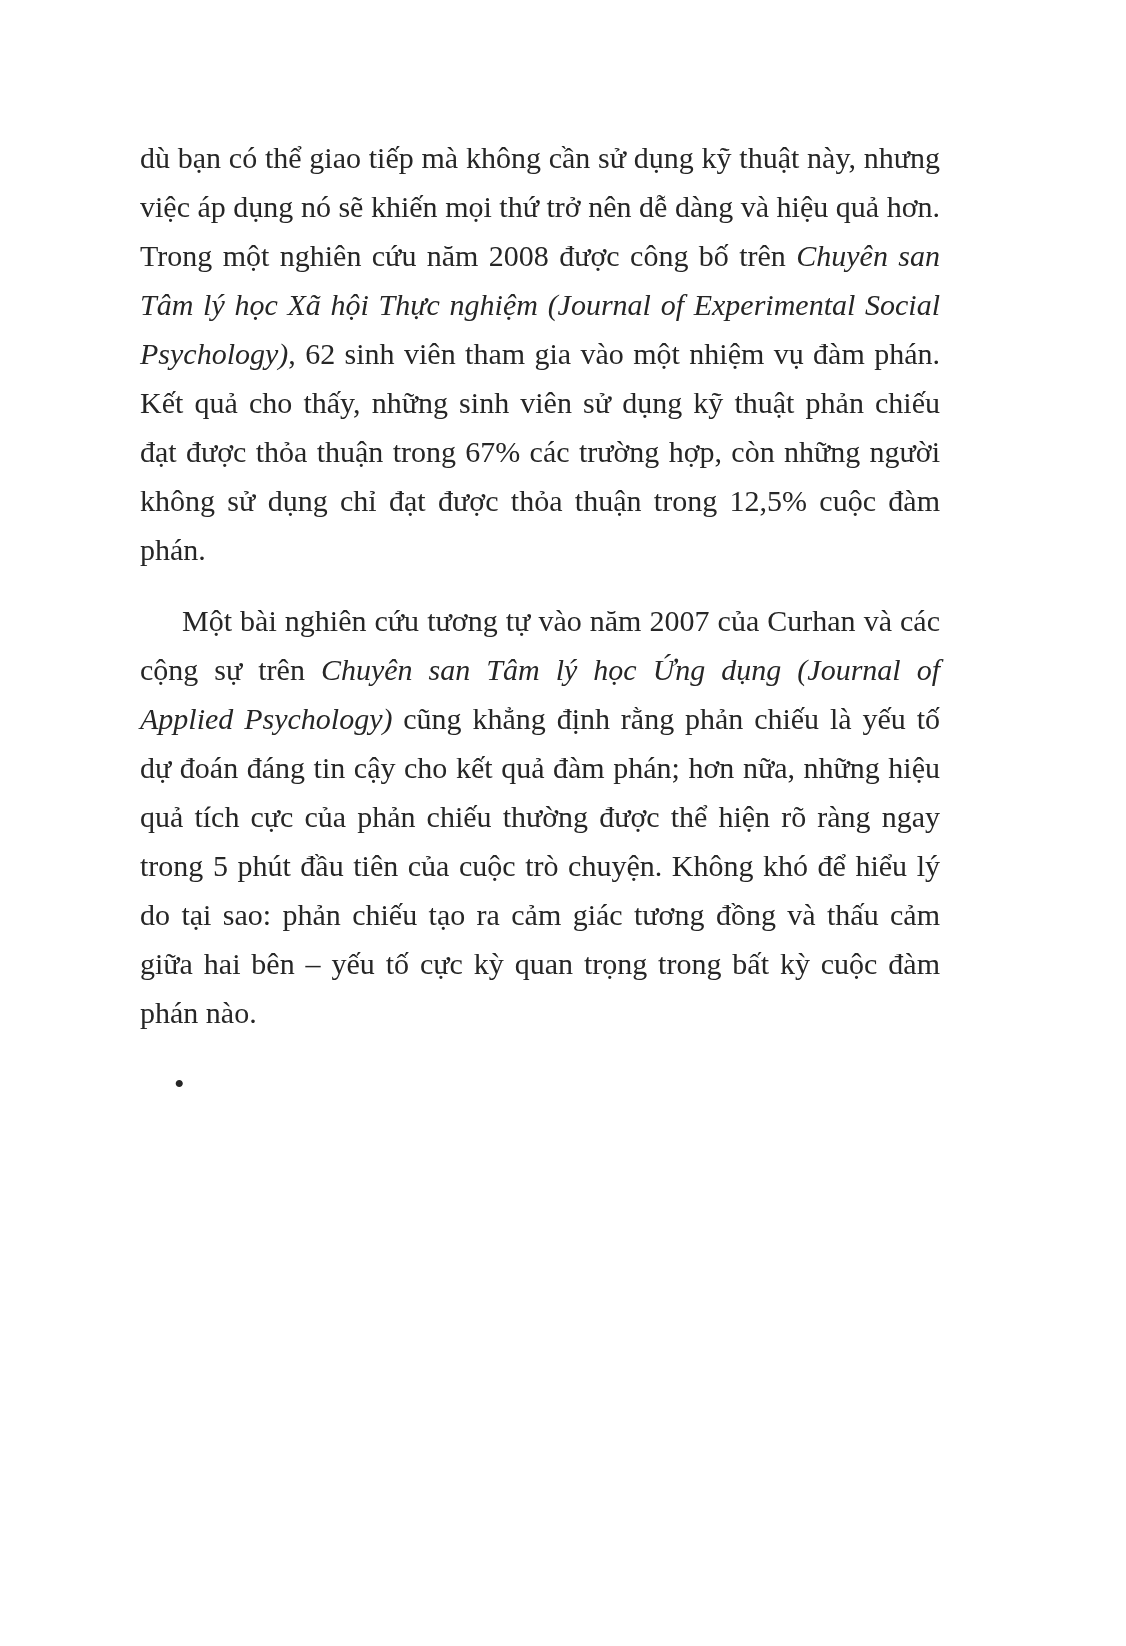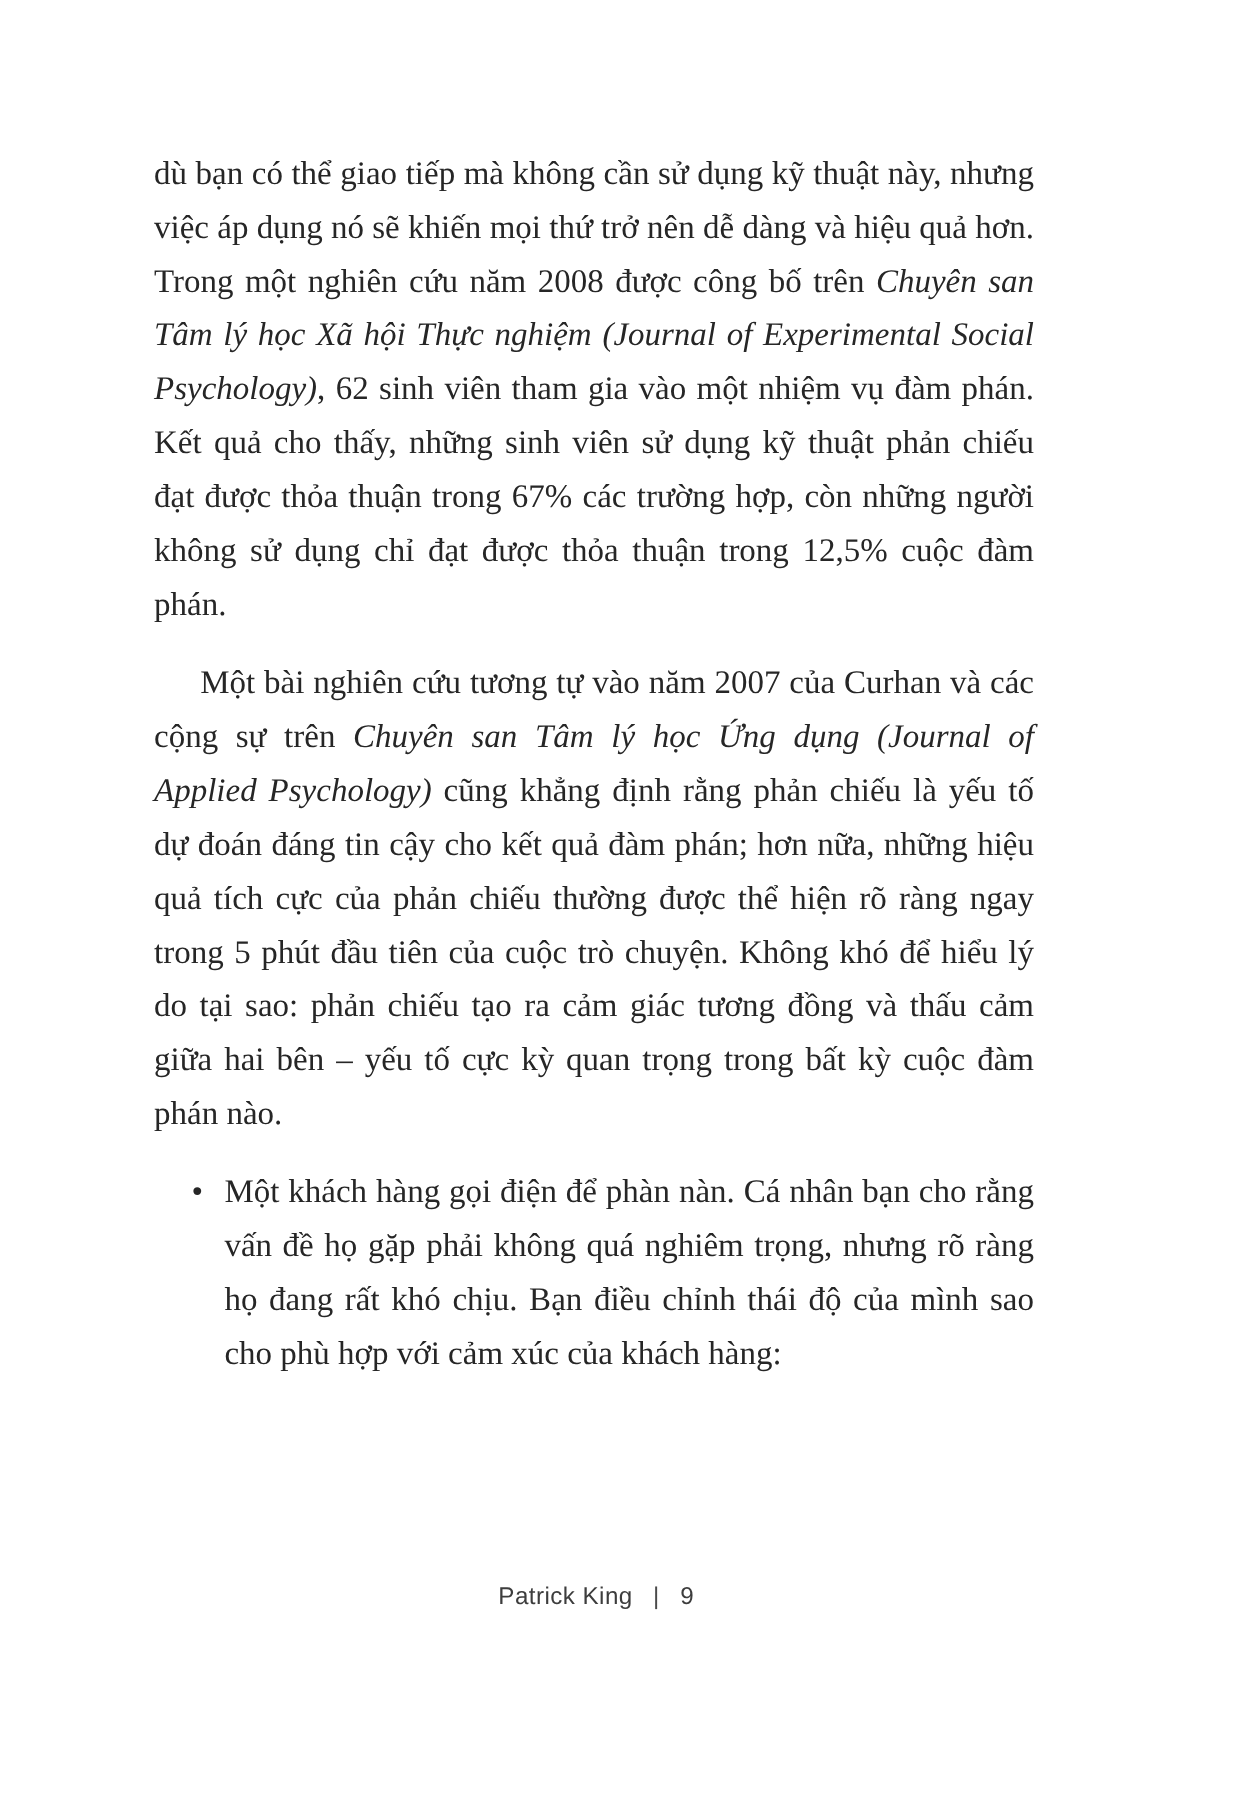--- a/index.html
+++ b/index.html
@@ -68,24 +68,18 @@
 
   <div class="text-block">
 
     <p class="para"><span>dù bạn có thể giao tiếp mà không cần sử dụng kỹ thuật này, nhưng việc áp dụng nó sẽ khiến mọi thứ trở nên dễ dàng và hiệu quả hơn. Trong một nghiên cứu năm 2008 được công bố trên </span><span class="it">Chuyên san Tâm lý học Xã hội Thực nghiệm</span><span> </span><span class="it">(Journal of Experimental Social Psychology)</span><span>, 62 sinh viên tham gia vào một nhiệm vụ đàm phán. Kết quả cho thấy, những sinh viên sử dụng kỹ thuật phản chiếu đạt được thỏa thuận trong 67% các trường hợp, còn những người không sử dụng chỉ đạt được thỏa thuận trong 12,5% cuộc đàm phán.</span></p>
 
     <p class="para indent"><span>Một bài nghiên cứu tương tự vào năm 2007 của Curhan và các cộng sự trên </span><span class="it">Chuyên san Tâm lý học Ứng dụng</span><span> </span><span class="it">(Journal of Applied Psychology)</span><span> cũng khẳng định rằng phản chiếu là yếu tố dự đoán đáng tin cậy cho kết quả đàm phán; hơn nữa, những hiệu quả tích cực của phản chiếu thường được thể hiện rõ ràng ngay trong 5 phút đầu tiên của cuộc trò chuyện. Không khó để hiểu lý do tại sao: phản chiếu tạo ra cảm giác tương đồng và thấu cảm giữa hai bên – yếu tố cực kỳ quan trọng trong bất kỳ cuộc đàm phán nào.</span></p>
 
 
     <div class="bullet-item">
       <span class="bullet-marker">•</span>
-      <span><span>Một khách hàng gọi điện để phàn nàn. Cá nhân bạn cho rằng vấn đề họ gặp phải không quá nghiêm trọng, nhưng rõ ràng họ đang rất khó chịu. Bạn điều chỉnh thái độ của mình sao cho phù hợp với cảm xúc của khách hàng:</span></span>
     </div>
 
   </div>
 
-  <div class="footer">
-    <span>Patrick King</span>
-    <span class="sep">|</span>
-    <span>9</span>
-  </div>
 
 </div>
 
 </body></html>

